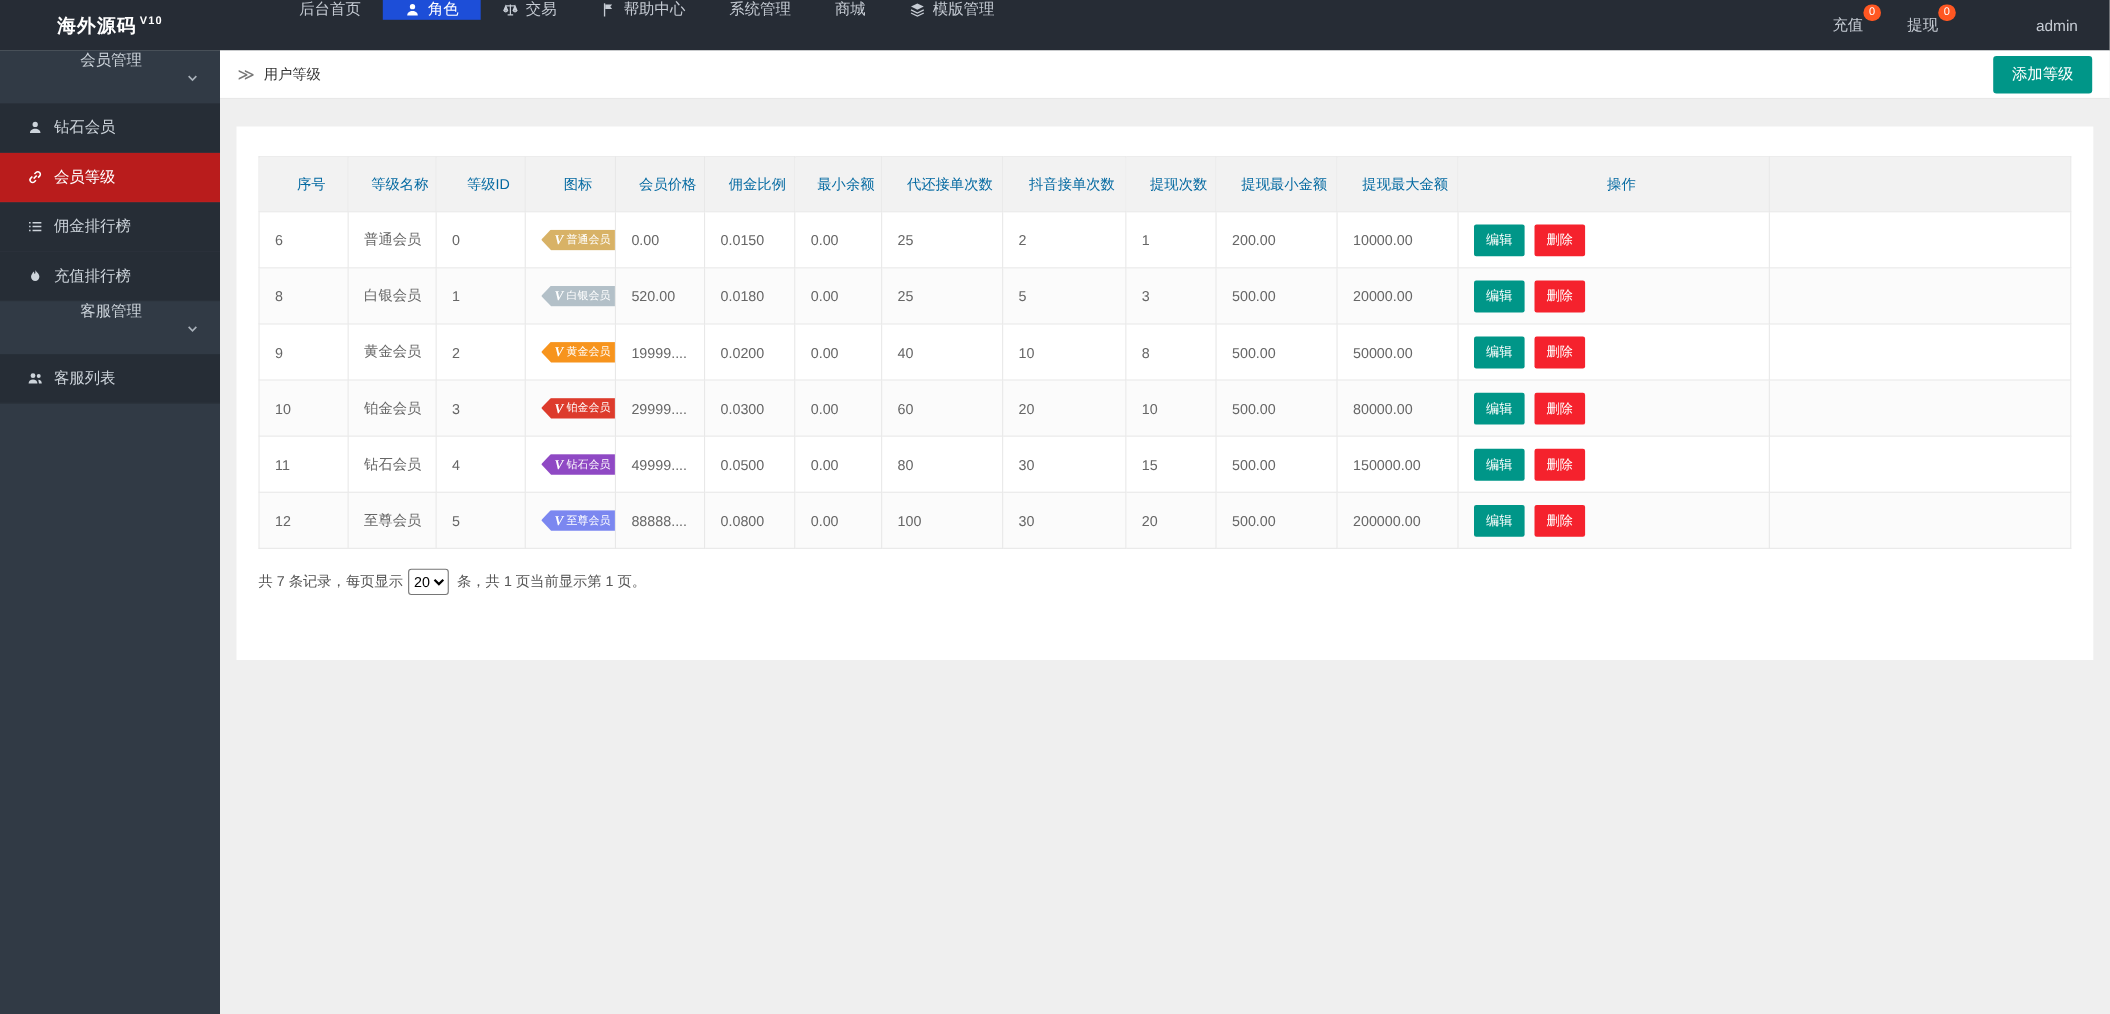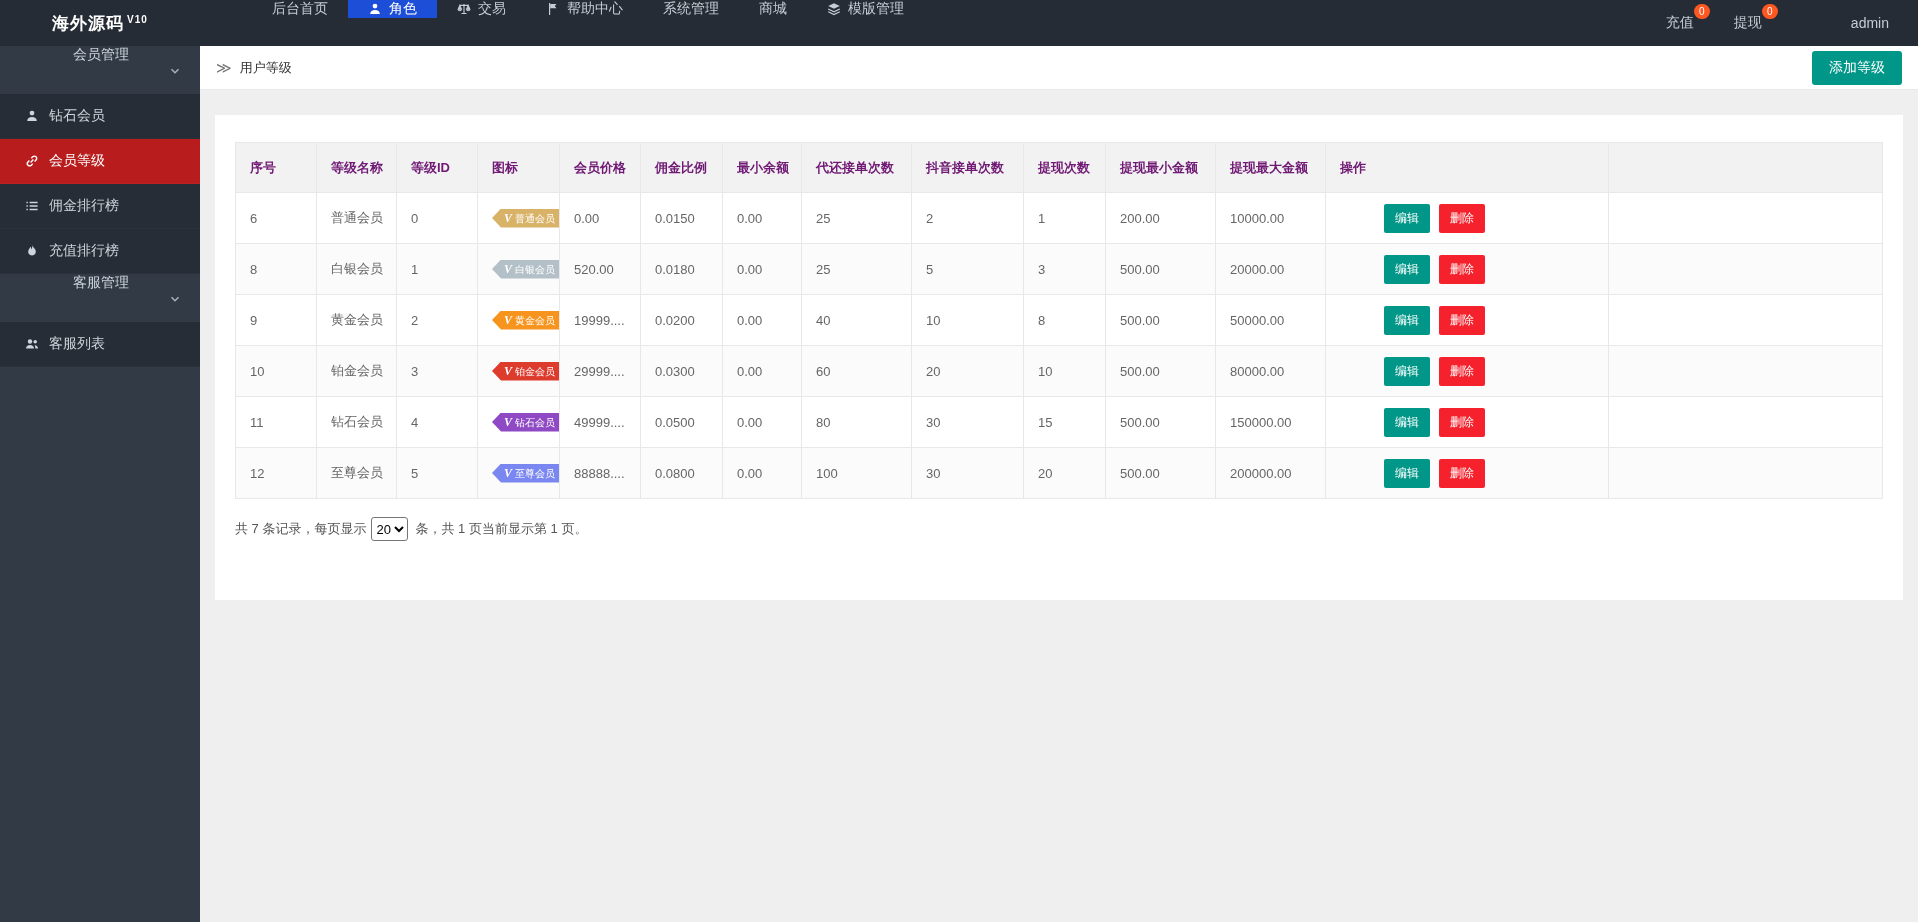--- a/index.html
+++ b/index.html
@@ -41,35 +41,35 @@
   .btn-add { margin-left:auto; background:#009688; color:#ffffff; border:none; height:34px;
              padding:0 17px; font-size:14px; border-radius:3px; cursor:pointer;
              font-family:inherit; }
   .content-body { padding:25px 15px; }
   .card { background:#fff; padding:27px 20px 30px; min-height:485px; }
 
   
   table { width:100%; border-collapse:collapse; table-layout:fixed; }
   th,td { border:1px solid #e8e8e8; font-size:13px; text-align:left; padding:0 0 0 14px;
           overflow:hidden; white-space:nowrap; }
-  th { background:#f2f2f2; color:#701a75; font-weight:bold; height:50px; }
+  th { background:#f2f2f2; color:#0369a1; font-weight:normal; height:50px;text-align:center; }
   td { color:#666; height:51px; }
   tbody tr:nth-child(even) { background:#fbfbfb; }
 
   .tier-badge { display:inline-flex; align-items:center; height:19px; padding:0 7px 0 12px;
                 color:#fff; font-size:10px; line-height:19px;
                 clip-path:polygon(0 50%, 9px 0, 100% 0, 100% 100%, 9px 100%); }
   .tier-badge .v { font-style:italic; font-weight:bold; font-size:12px; margin-right:3px;
                    font-family:"Liberation Serif",serif; }
   .icon-404 { width:46px; height:46px; border:2px solid #e3e3e3; border-radius:50%;
               color:#ccc; display:flex; align-items:center; justify-content:center;
               font-size:14px; letter-spacing:1px; margin:4px 0; }
   .btn-edit,.btn-del { border:none; color:#fff; font-size:12px; padding:6px 11px;
                        border-radius:2px; cursor:pointer; margin-right:9px; font-family:inherit; }
-  .btn-edit { background:#009688;margin-left:44px; }
+  .btn-edit { background:#009688; }
   .btn-del  { background:#f5222d; }
 
   
   .pager { margin-top:18px; display:flex; align-items:center; font-size:13px; color:#555; }
   .pager select { margin:0 5px; height:24px; font-size:13px; border:1px solid #767676;
                   border-radius:3px; background:#fff; font-family:inherit; }
   .pager .suf { margin-left:2px; }
 </style>
 </head>
 <body>

